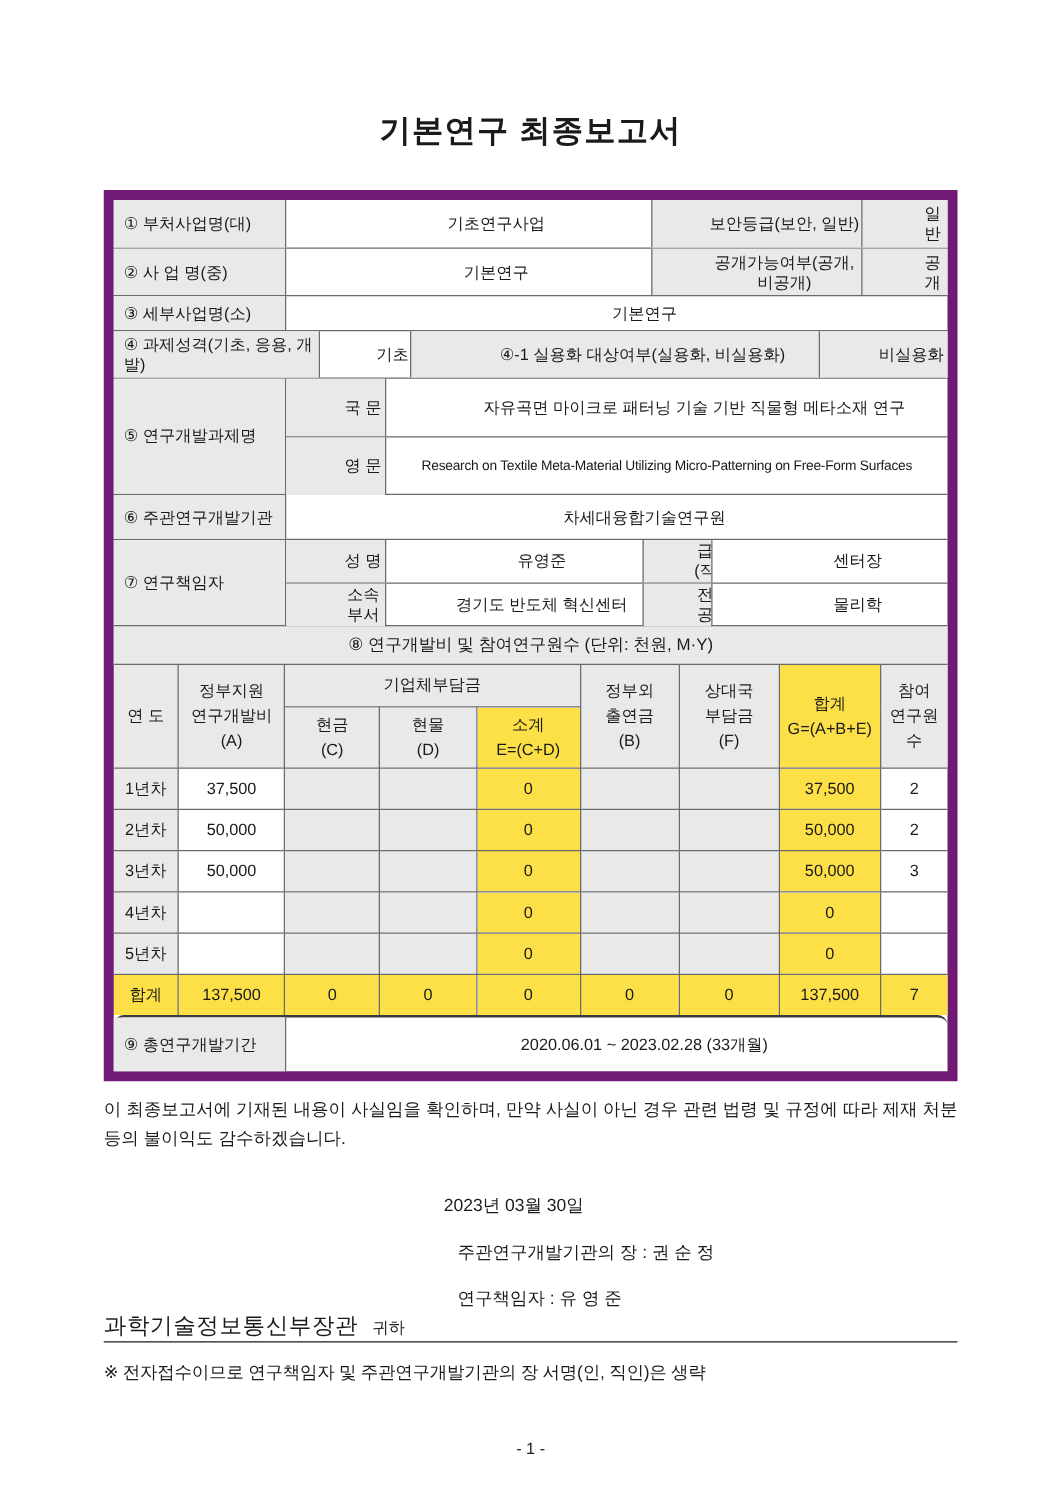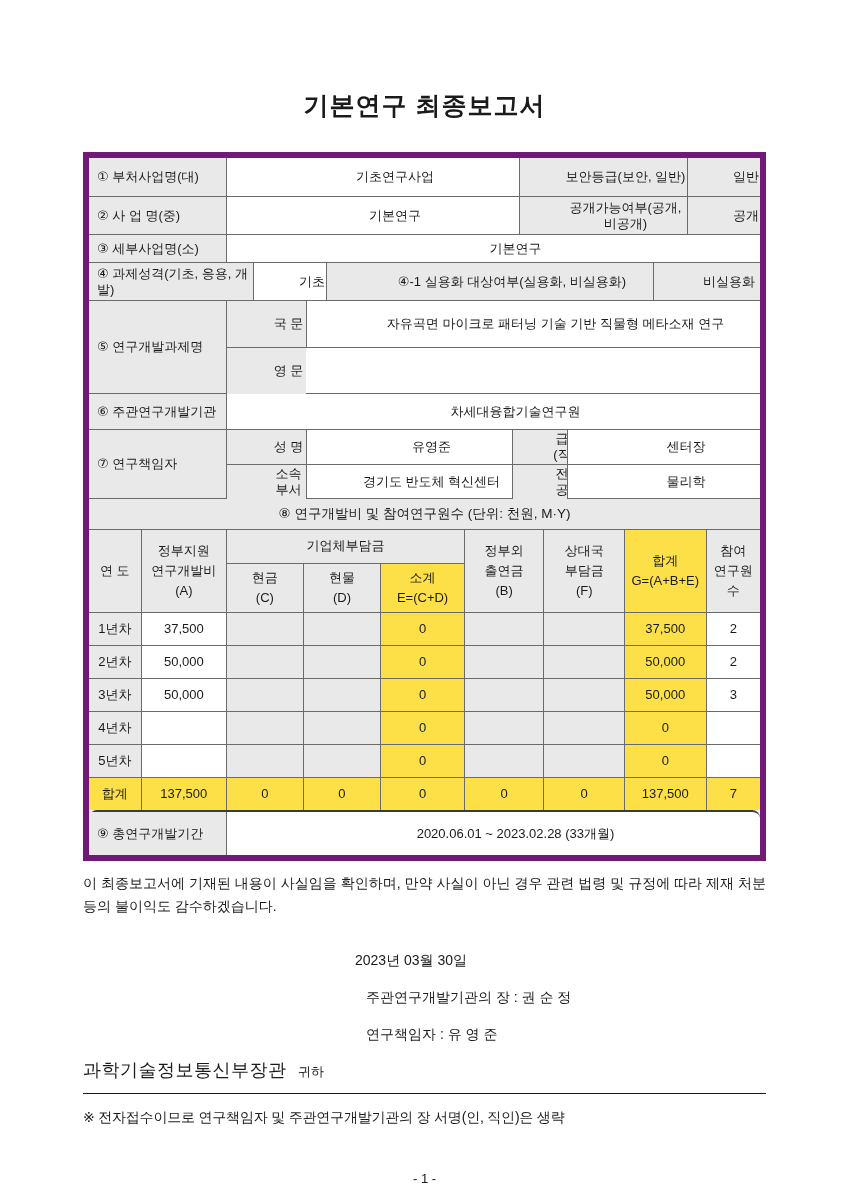--- a/index.html
+++ b/index.html
@@ -15,21 +15,21 @@
   .title {
     text-align: center;
     font-size: 25px;
     font-weight: 800;
     letter-spacing: 1px;
     line-height: 30px;
     margin-bottom: 32px;
   }
 
   
-  .doc-table { width: 683px; border: 6px solid #701a75; }
+  .doc-table { width: 683px; border: 8px solid #701a75; }
   .frow { display: flex; border-top: 1px solid #6b6b6b; align-items: stretch; }
   .frow.first { border-top: none; }
   .fcell {
     border-left: 1px solid #6b6b6b;
     display: flex; align-items: center; justify-content: center;
     font-size: 13px; line-height: 16px; text-align: center;
     overflow: hidden;
     padding-left: 44px;
   }
   .frow > .fcell:first-child { border-left: none; }
@@ -80,22 +80,22 @@
     width: 683px; margin-top: 11px;
     font-size: 14px; line-height: 23px;
     text-align: justify; text-align-last: left;
     word-break: keep-all;
   }
   .sig-block { margin-top: 32px; margin-left: 272px; }
   .sig-date { font-size: 14px; line-height: 20px; }
   .sig-line { font-size: 14px; line-height: 20px; margin-top: 17px; padding-left: 11px; }
 
   .recipient-row {
-    margin-top: 14px; width: 683px;
-    border-bottom: 1.5px solid #1a1a1a; padding-bottom: 11px;
+    width: 683px;
+    border-bottom: 1.5px solid #1a1a1a; padding-bottom: 1px;
   }
   .recipient { font-size: 18px; letter-spacing: 0.5px; }
   .recipient-suffix { font-size: 13px; margin-left: 7px; }
 
   .note { margin-top: 15px; font-size: 14px; letter-spacing: -0.2px; }
 
   .footer { margin-top: 44px; text-align: center; font-size: 13px; }
 </style>
 </head>
 <body>
@@ -134,20 +134,21 @@
 
     <div class="frow">
       <div class="fcell gray label w137">⑤ 연구개발과제명</div>
       <div class="fgroup">
         <div class="subrow first sh46">
           <div class="fcell gray w79 sh46">국 문</div>
           <div class="fcell grow sh46">자유곡면 마이크로 패터닝 기술 기반 직물형 메타소재 연구</div>
         </div>
         <div class="subrow sh46">
           <div class="fcell gray w79 sh46">영 문</div>
+          <div class="fcell grow sh46 eng">Research on Textile Meta-Material Utilizing Micro-Patterning on Free-Form Surfaces</div>
         </div>
       </div>
     </div>
 
     <div class="frow h36">
       <div class="fcell gray label w137">⑥ 주관연구개발기관</div>
       <div class="fcell grow">차세대융합기술연구원</div>
     </div>
 
     <div class="frow">

